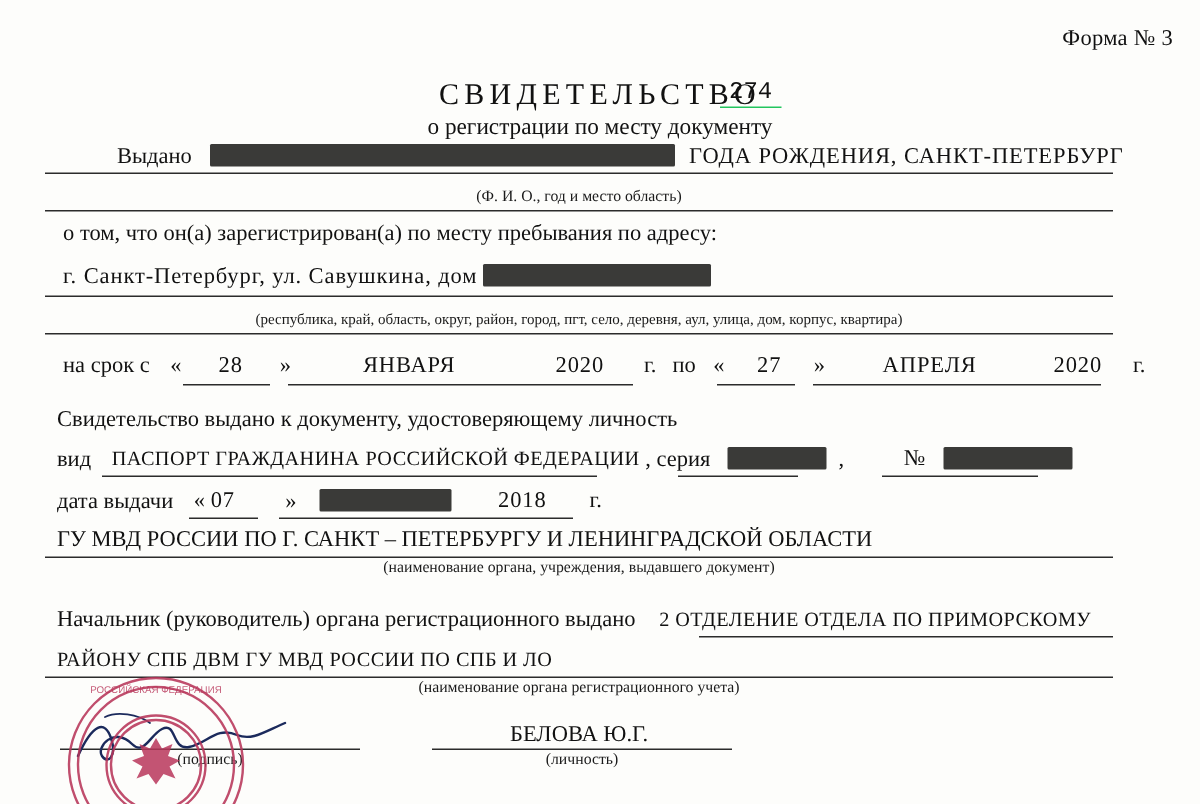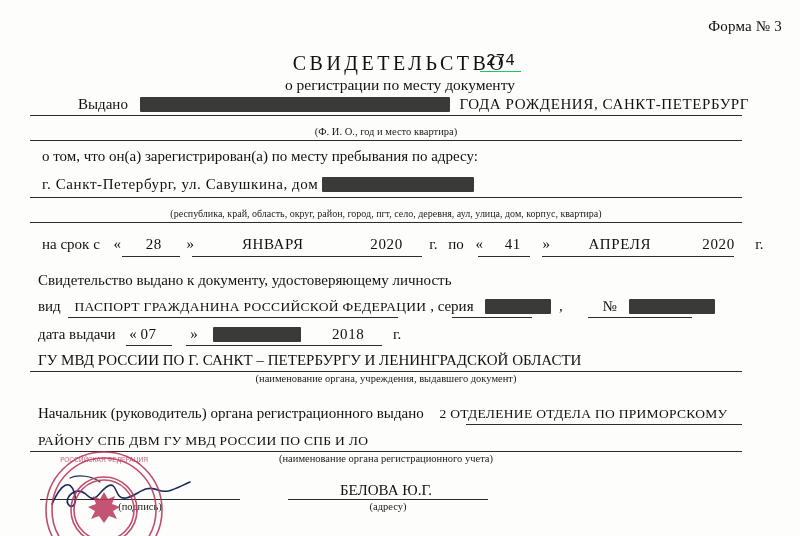--- a/index.html
+++ b/index.html
@@ -114,21 +114,21 @@
   </div>
   <div class="abs subtitle">о регистрации по месту документу</div>
 
   <div class="row" style="left:78px; top:96px;text-align:center;">
     <span class="label">Выдано</span>
     <span class="redact" style="width:310px; margin:0 6px 3px 8px;"></span>
     <span class="fieldtext">ГОДА РОЖДЕНИЯ, САНКТ-ПЕТЕРБУРГ</span>
   </div>
   <div class="rule" style="left:30px; top:115px; width:712px;"></div>
   <div class="rule" style="left:30px; top:140px; width:712px;"></div>
-  <div class="caption" style="left:30px; top:126px; width:712px;">(Ф. И. О., год и место квартира)</div>
+  <div class="caption" style="left:30px; top:126px; width:712px;">(Ф. И. О., год и место область)</div>
 
   <div class="row" style="left:42px; top:148px;">о том, что он(а) зарегистрирован(а) по месту пребывания по адресу:</div>
 
   <div class="row" style="left:42px; top:176px;">
     <span class="fieldtext">г. Санкт-Петербург, ул. Савушкина, дом</span>
     <span class="redact" style="width:152px; margin:0 0 3px 0;"></span>
   </div>
   <div class="rule" style="left:30px; top:197px; width:712px;"></div>
   <div class="rule" style="left:30px; top:222px; width:712px;"></div>
   <div class="caption" style="left:30px; top:208px; width:712px; font-size:10px;">(республика, край, область, округ, район, город, пгт, село, деревня, аул, улица, дом, корпус, квартира)</div>
@@ -136,21 +136,21 @@
   <div class="row" style="left:42px; top:236px;">
     <span class="label">на срок с</span>
     <span class="label" style="margin-left:10px;">«</span>
     <span class="fieldtext bold-sp" style="display:inline-block; width:58px; text-align:center;">28</span>
     <span class="label">»</span>
     <span class="fieldtext bold-sp" style="display:inline-block; width:150px; text-align:center;">ЯНВАРЯ</span>
     <span class="fieldtext bold-sp" style="display:inline-block; width:70px; text-align:center;">2020</span>
     <span class="label" style="margin-left:4px;">г.</span>
     <span class="label" style="margin-left:7px;">по</span>
     <span class="label" style="margin-left:8px;">«</span>
-    <span class="fieldtext bold-sp" style="display:inline-block; width:52px; text-align:center;">41</span>
+    <span class="fieldtext bold-sp" style="display:inline-block; width:52px; text-align:center;">27</span>
     <span class="label">»</span>
     <span class="fieldtext bold-sp" style="display:inline-block; width:132px; text-align:center;">АПРЕЛЯ</span>
     <span class="fieldtext bold-sp" style="display:inline-block; width:58px; text-align:center;">2020</span>
     <span class="label" style="margin-left:4px;">г.</span>
   </div>
 
   <div class="rule" style="left:122px; top:256px; width:58px;"></div>
   <div class="rule" style="left:192px; top:256px; width:230px;"></div>
   <div class="rule" style="left:478px; top:256px; width:52px;"></div>
   <div class="rule" style="left:542px; top:256px; width:192px;"></div>
@@ -195,21 +195,21 @@
   <div class="row" style="left:38px; top:432px;">
     <span class="small" style="letter-spacing:0.3px;">РАЙОНУ СПБ ДВМ  ГУ  МВД РОССИИ  ПО СПБ  И  ЛО</span>
   </div>
   <div class="rule" style="left:30px; top:451px; width:712px;"></div>
   <div class="caption" style="left:30px; top:453px; width:712px;">(наименование органа регистрационного учета)</div>
 
   <div class="rule" style="left:40px; top:499px; width:200px;"></div>
   <div class="rule" style="left:288px; top:499px; width:200px;"></div>
   <div class="row" style="left:340px; top:482px;">БЕЛОВА Ю.Г.</div>
   <div class="caption" style="left:40px; top:501px; width:200px;">(подпись)</div>
-  <div class="caption" style="left:288px; top:501px; width:200px;">(адресу)</div>
+  <div class="caption" style="left:288px; top:501px; width:200px;">(личность)</div>
 
   <svg class="signature" viewBox="0 0 150 44">
     <path d="M4 34 C14 12, 22 10, 26 22 C30 34, 24 40, 20 34 C16 28, 28 14, 40 26 C48 34, 52 20, 60 16 C70 11, 66 30, 78 28 C90 26, 96 14, 110 20 C120 24, 128 18, 142 12" fill="none" stroke="#1b2a5c" stroke-width="1.6" stroke-linecap="round"></path>
     <path d="M22 8 C30 4, 44 6, 52 12" fill="none" stroke="#1b2a5c" stroke-width="1.2" stroke-linecap="round"></path>
   </svg>
 
   <div class="stamp">
     <svg width="124" height="124" viewBox="0 0 124 124">
       <g fill="none" stroke="#b8365a" stroke-width="1.6" opacity="0.88">
         <circle cx="62" cy="62" r="58"></circle>

